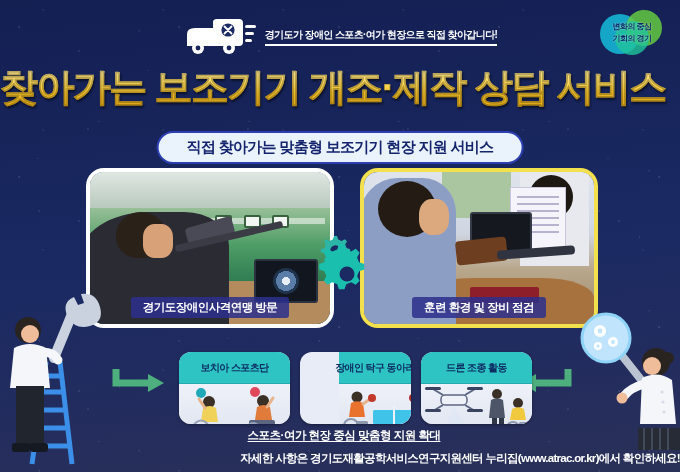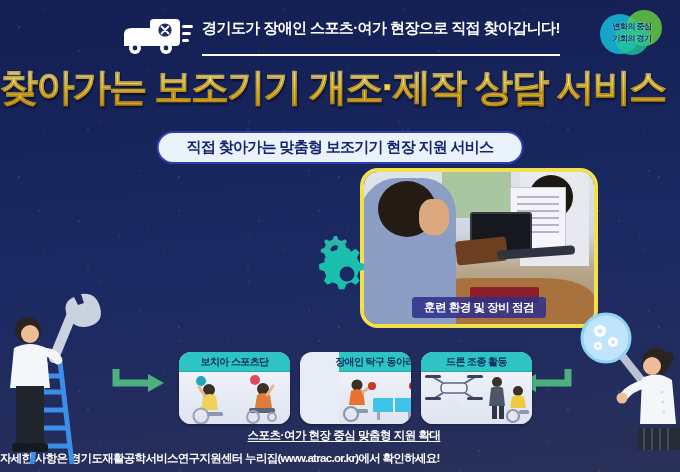--- a/index.html
+++ b/index.html
@@ -25,22 +25,22 @@
       linear-gradient(175deg, #141f52 0%, #17255c 30%, #1b2a63 55%, #222c5e 78%, #2a3158 100%);
     background-size: 160px 150px,140px 130px,180px 170px,150px 160px,170px 140px,130px 150px,190px 180px,160px 140px,120px 120px,200px 160px, 100% 100%;
   }
   
   .header-row {
     position: absolute; top: 14px; left: 0; width: 680px; height: 46px;
     display: flex; align-items: center; justify-content: center;
   }
   .truck-icon { width: 74px; height: 42px; margin-right: 8px; flex: none; }
   .head-line {
-    color: #ffffff; font-size: 15px; font-weight: bold; letter-spacing: -0.6px;
-    border-bottom: 2px solid #ffffff; padding-bottom: 16px; white-space: nowrap;
+    color: #ffffff; font-size: 10px; font-weight: bold; letter-spacing: -0.6px;
+    border-bottom: 2px solid #ffffff; padding-bottom: 2px; white-space: nowrap;
   }
   .brand-logo {
     position: absolute; top: 8px; right: 12px; width: 72px; height: 48px;
   }
   .brand-logo .txt {
     position: absolute; inset: 0; display: flex; flex-direction: column;
     align-items: center; justify-content: center; gap: 1px;
     font-size: 8px; font-weight: bold; color: #0b2c6b; letter-spacing: -0.5px;
     text-shadow: 0 0 2px rgba(255,255,255,.6);
   }
@@ -112,33 +112,33 @@
   
   .card {
     position: absolute; top: 352px; width: 111px; height: 72px;
     background: #e8ecf6; border-radius: 12px; overflow: hidden;
     box-shadow: 0 1px 3px rgba(0,0,0,.35);
   }
   .card-1 { left: 179px; }
   .card-2 { left: 300px; padding-left: 39px; }
   .card-3 { left: 421px; }
   .card-head {
-    height: 20px; background: #2ec4c4; display: flex; align-items: center; justify-content: center;
+    height: 32px; background: #2ec4c4; display: flex; align-items: center; justify-content: center;
     color: #0d2e63; font-size: 10px; font-weight: bold; letter-spacing: -0.6px;
     border-bottom: 1px solid #25a9ac; white-space: nowrap;
   }
   .card-body { position: relative; height: 52px; background: linear-gradient(180deg,#eef1f8,#dfe4f0); }
   
   .mid-note {
     position: absolute; top: 428px; left: 4px; width: 680px; text-align: center;
     color: #ffffff; font-size: 11.5px; font-weight: bold; letter-spacing: -0.5px;
     text-decoration: underline; text-underline-offset: 2px;
   }
   .footer-note {
-    position: absolute; top: 451px; left: 0; width: 680px; text-align: left;
+    position: absolute; top: 451px; left: 0; width: 680px; text-align: right;
     color: #ffffff; font-size: 11.5px; font-weight: bold; letter-spacing: -0.7px;
   }
   
   .char-left  { position: absolute; left: 2px;  top: 288px; width: 104px; height: 178px; }
   .char-right { position: absolute; right: 0px; top: 300px; width: 100px; height: 150px; }
 </style>
 </head>
 <body>
 
 <div id="poster">
@@ -169,20 +169,41 @@
     <div class="txt">
       <span>변화의 중심</span>
       <span>기회의 경기</span>
     </div>
   </div>
 
   <div class="main-title">찾아가는 보조기기 개조·제작 상담 서비스</div>
 
   <div class="sub-pill">직접 찾아가는 맞춤형 보조기기 현장 지원 서비스</div>
 
+  <div class="photo photo-left">
+    <div class="ph-inner">
+      <div class="sr-wall"></div>
+      <div class="sr-ceil"></div>
+      <div class="sr-lane"></div>
+      <div class="sr-t" style="left:40%"></div>
+      <div class="sr-t" style="left:52%"></div>
+      <div class="sr-t" style="left:64%"></div>
+      <div class="sr-t" style="left:76%"></div>
+      <div class="sr-bench"></div>
+      <div class="sr-shooter"></div>
+      <div class="sr-head"></div>
+      <div class="sr-face"></div>
+      <div class="sr-rifle2"></div>
+      <div class="sr-rifle"></div>
+      <div class="sr-mon"></div>
+    </div>
+    <div class="cap">
+      <span>경기도장애인사격연맹 방문</span>
+    </div>
+  </div>
 
   <div class="photo photo-right">
     <div class="ph-inner">
       <div class="ws-bg"></div>
       <div class="ws-wallgreen"></div>
       <div class="ws-person2"></div>
       <div class="ws-phead2"></div>
       <div class="ws-paper"></div>
       <div class="ws-table"></div>
       <div class="ws-person"></div>

